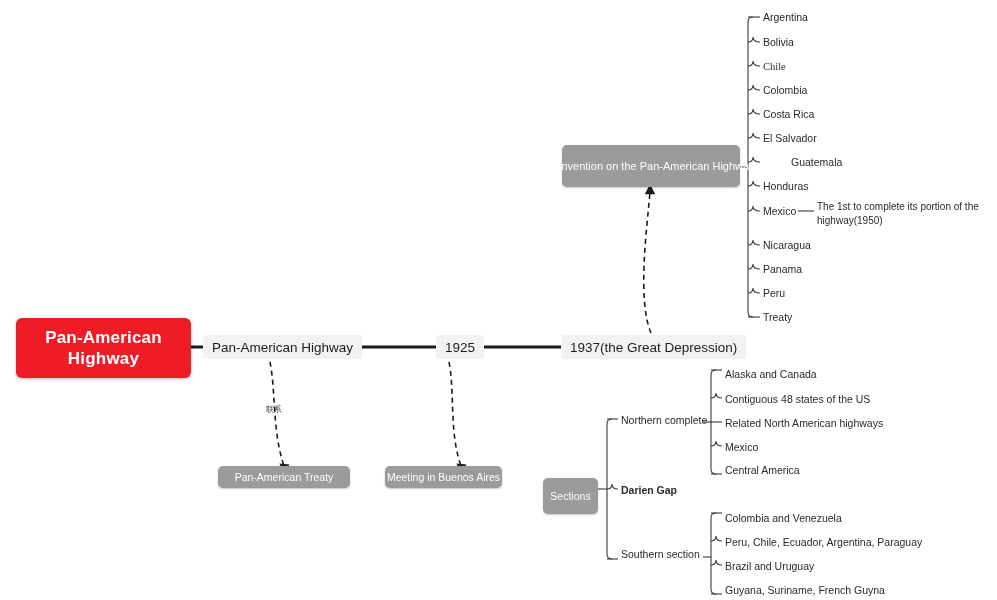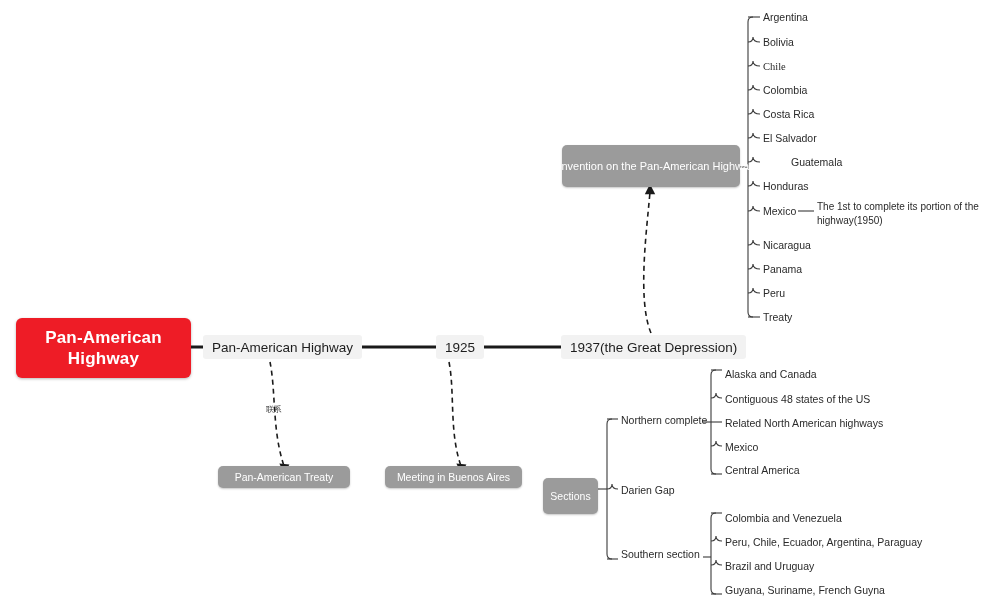--- a/index.html
+++ b/index.html
@@ -163,21 +163,21 @@
   <div class="node lvl1" style="left:203px;top:335px;">Pan-American Highway</div>
 
   <div class="node lvl1" style="left:436px;top:335px;">1925</div>
 
   <div class="node lvl1" style="left:561px;top:335px;">1937(the Great Depression)</div>
 
   <div class="node gray" style="left:562px;top:145px;width:178px;height:42px;">Convention on the Pan-American Highway</div>
 
   <div class="node gray" style="left:218px;top:466px;width:132px;height:22px;font-size:10.5px;">Pan-American Treaty</div>
 
-  <div class="node gray" style="left:385px;top:466px;width:137px;height:22px;font-size:10.5px;">Meeting in Buenos Aires</div>
+  <div class="node gray" style="left:385px;top:466px;width:117px;height:22px;font-size:10.5px;">Meeting in Buenos Aires</div>
 
   <div class="node gray" style="left:543px;top:478px;width:55px;height:36px;font-size:10.5px;">Sections</div>
 
   <div class="edge-label" style="left:266px;top:404px;">联系</div>
 
   <div class="node leaf" style="left:763px;top:11px;">Argentina</div>
   <div class="node leaf" style="left:763px;top:36px;">Bolivia</div>
   <div class="node leaf" style="left:763px;top:60px;font-family:Liberation Serif, serif;">Chile</div>
   <div class="node leaf" style="left:763px;top:84px;">Colombia</div>
   <div class="node leaf" style="left:763px;top:108px;">Costa Rica</div>
@@ -186,21 +186,21 @@
   <div class="node leaf" style="left:763px;top:180px;">Honduras</div>
   <div class="node leaf" style="left:763px;top:205px;">Mexico</div>
   <div class="node leaf" style="left:763px;top:239px;">Nicaragua</div>
   <div class="node leaf" style="left:763px;top:263px;">Panama</div>
   <div class="node leaf" style="left:763px;top:287px;">Peru</div>
   <div class="node leaf" style="left:763px;top:311px;">Treaty</div>
 
   <div class="node note" style="left:817px;top:200px;">The 1st to complete its portion of the highway(1950)</div>
 
   <div class="node leaf mid" style="left:621px;top:414px;">Northern complete</div>
-  <div class="node leaf mid" style="left:621px;top:484px;">Darien Gap</div>
+  <div class="node leaf mid" style="left:621px;top:484px;font-weight:bold;">Darien Gap</div>
   <div class="node leaf mid" style="left:621px;top:548px;">Southern section</div>
 
   <div class="node leaf" style="left:725px;top:368px;">Alaska and Canada</div>
   <div class="node leaf" style="left:725px;top:393px;">Contiguous 48 states of the US</div>
   <div class="node leaf" style="left:725px;top:417px;">Related North American highways</div>
   <div class="node leaf" style="left:725px;top:441px;">Mexico</div>
   <div class="node leaf" style="left:725px;top:464px;">Central America</div>
 
   <div class="node leaf" style="left:725px;top:512px;">Colombia and Venezuela</div>
   <div class="node leaf" style="left:725px;top:536px;">Peru, Chile, Ecuador, Argentina, Paraguay</div>

